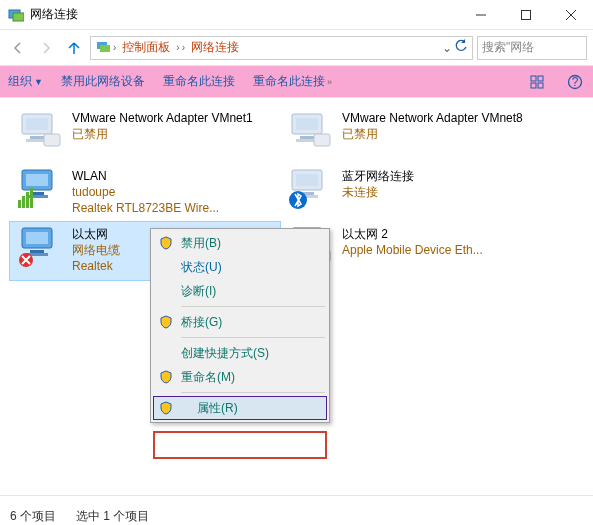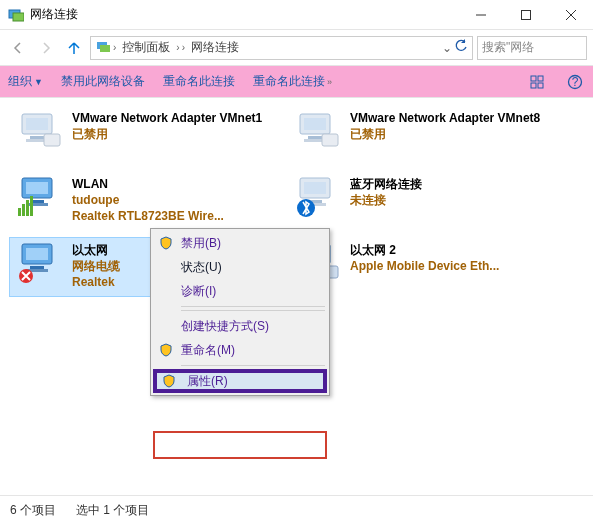--- a/index.html
+++ b/index.html
@@ -8,49 +8,49 @@
 .titlebar { height: 30px; background: #fff; display: flex; align-items: center; padding-left: 8px; border-bottom: 1px solid #e5e5e5; }
 .titlebar .icon { width: 16px; height: 16px; margin-right: 6px; }
 .titlebar .title { flex: 1; color: #000; }
 .winbtns { display: flex; }
 .winbtn { width: 45px; height: 29px; display: flex; align-items: center; justify-content: center; color: #555; }
 
 .navbar { height: 36px; display: flex; align-items: center; padding: 0 6px; gap: 4px; border-bottom: 1px solid #e5e5e5; }
 .navarrow { width: 24px; height: 24px; border-radius: 2px; display: flex; align-items: center; justify-content: center; color: #999; }
 .navarrow.act { color: #0078d7; }
 .addrbox { flex: 1; height: 24px; border: 1px solid #ccc; display: flex; align-items: center; padding: 0 4px; gap: 2px; overflow: hidden; }
-.crumb { padding: 2px 4px; white-space: nowrap; color: #404040; }
+.crumb { padding: 2px 4px; white-space: nowrap; color: #c2410c; }
 .chev { color: #666; font-size: 10px; }
 .addractions { display: flex; align-items: center; gap: 2px; }
 .searchbox { width: 110px; height: 24px; border: 1px solid #ccc; display: flex; align-items: center; padding: 0 4px; color: #888; }
 
 .toolbar { height: 32px; background: #f9a8d4; border-bottom: 1px solid #e5e5e5; display: flex; align-items: center; padding: 0 8px; gap: 18px; }
 .toolitem { color: #1e5aa8; display: flex; align-items: center; gap: 2px; }
 .toolspacer { flex: 1; }
 .toolicon { width: 20px; height: 20px; display: flex; align-items: center; justify-content: center; color: #1e5aa8; }
 
 .content { position: relative; height: 397px; padding: 8px 10px; }
-.grid { display: flex; flex-wrap: wrap; gap: 8px; font-weight: bold; }
+.grid { display: flex; flex-wrap: wrap; gap: 0; }
 .conn { width: 270px; height: 58px; display: flex; align-items: flex-start; padding: 4px 6px; gap: 8px; }
 .conn.selected { background: #cde8ff; outline: 1px solid #99d1ff; }
 .conn-icon { width: 48px; height: 42px; position: relative; flex-shrink: 0; }
 .conn-text { display: flex; flex-direction: column; line-height: 16px; min-width: 0; }
 .conn-text span { overflow: hidden; text-overflow: ellipsis; white-space: nowrap; max-width: 200px; }
 .l1 { color: #000; }
 .l2, .l3 { color: #a16207; }
 
 .ctxmenu { position: absolute; left: 150px; top: 130px; width: 180px; background: #f0f0f0; border: 1px solid #a0a0a0; box-shadow: 2px 2px 4px rgba(0,0,0,0.25); padding: 2px; }
-.menuitem { height: 24px; display: flex; align-items: center; padding-left: 28px; position: relative; color: #4c1d95; }
-.menuitem.disabled { color: #0f172a; text-align: center; }
-.menuitem.hover { background: #d8e6f2; border: 4px solid #4c1d95; padding-left: 30px; }
+.menuitem { height: 24px; display: flex; align-items: center; padding-left: 28px; position: relative; color: #0f766e; }
+.menuitem.disabled { color: #0369a1; text-align: center; }
+.menuitem.hover { background: #d8e6f2; border: 1px solid #4c1d95; padding-left: 43px; }
 .menusep { height: 1px; background: #d0d0d0; margin: 3px 2px 3px 28px; }
 .menushield { position: absolute; left: 6px; width: 14px; height: 14px; }
 .menu-highlight { position: absolute; left: 153px; top: 333px; width: 174px; height: 28px; border: 2px solid #d04030; pointer-events: none; }
 
-.statusbar { height: 30px; border-top: 1px solid #e5e5e5; display: flex; align-items: center; padding: 0 10px; gap: 20px; color: #333; }
+.statusbar { height: 30px; border-top: 1px solid #e5e5e5; display: flex; align-items: flex-end; padding: 0 10px; gap: 20px; color: #333; }
 
 
 .shield-fill { fill: #ffc320; stroke: #2560a8; stroke-width: 1; }
 </style>
 </head>
 <body>
 
 <div class="titlebar">
   <span class="icon">
     <svg viewBox="0 0 16 16">
@@ -246,20 +246,26 @@
   <div class="ctxmenu">
     <div class="menuitem">
       <span class="menushield"><svg viewBox="0 0 14 14">
             <path d="M7 1 L12 3 V7 C12 10 9.5 12.5 7 13 C4.5 12.5 2 10 2 7 V3 Z" class="shield-fill"></path>
           </svg></span>
       <span>禁用(B)</span>
     </div>
     <div class="menuitem disabled">状态(U)</div>
     <div class="menuitem">诊断(I)</div>
     <div class="menusep"></div>
+    <div class="menuitem">
+      <span class="menushield"><svg viewBox="0 0 14 14">
+            <path d="M7 1 L12 3 V7 C12 10 9.5 12.5 7 13 C4.5 12.5 2 10 2 7 V3 Z" class="shield-fill"></path>
+          </svg></span>
+      <span>桥接(G)</span>
+    </div>
     <div class="menusep"></div>
     <div class="menuitem">创建快捷方式(S)</div>
     <div class="menuitem">
       <span class="menushield"><svg viewBox="0 0 14 14">
             <path d="M7 1 L12 3 V7 C12 10 9.5 12.5 7 13 C4.5 12.5 2 10 2 7 V3 Z" class="shield-fill"></path>
           </svg></span>
       <span>重命名(M)</span>
     </div>
     <div class="menusep"></div>
     <div class="menuitem hover">

